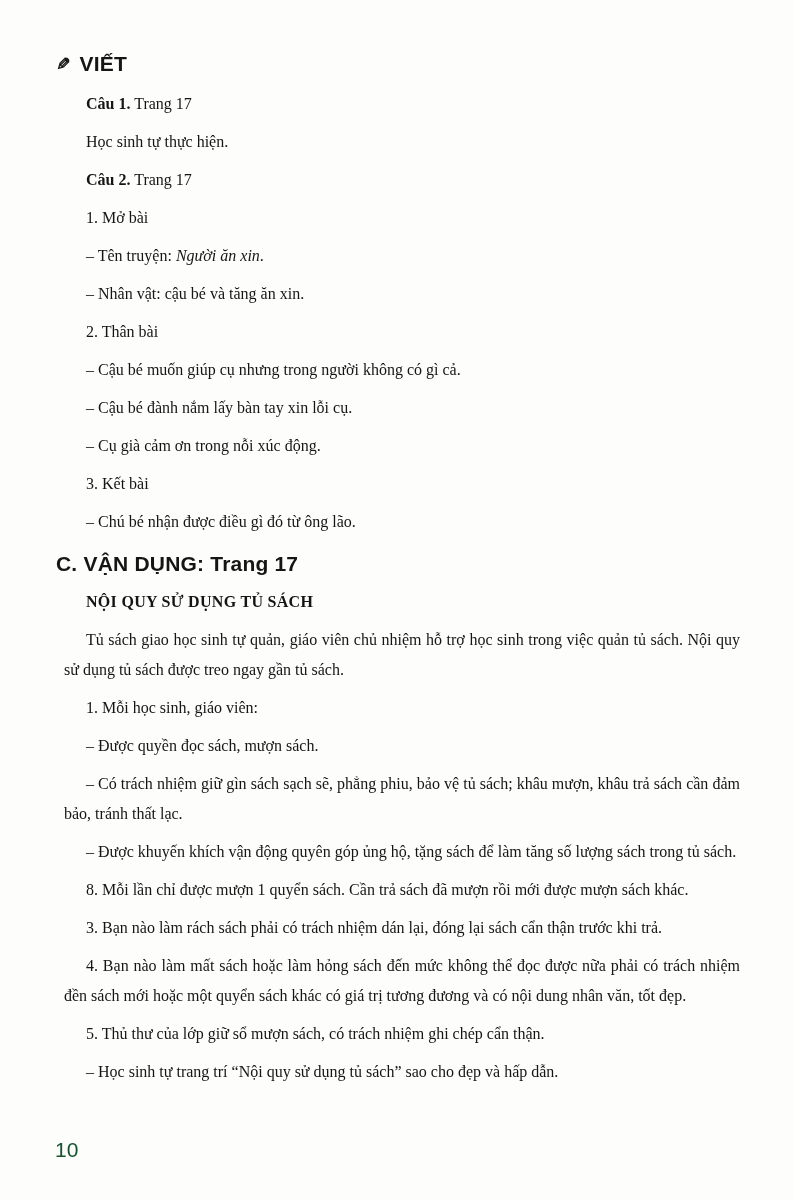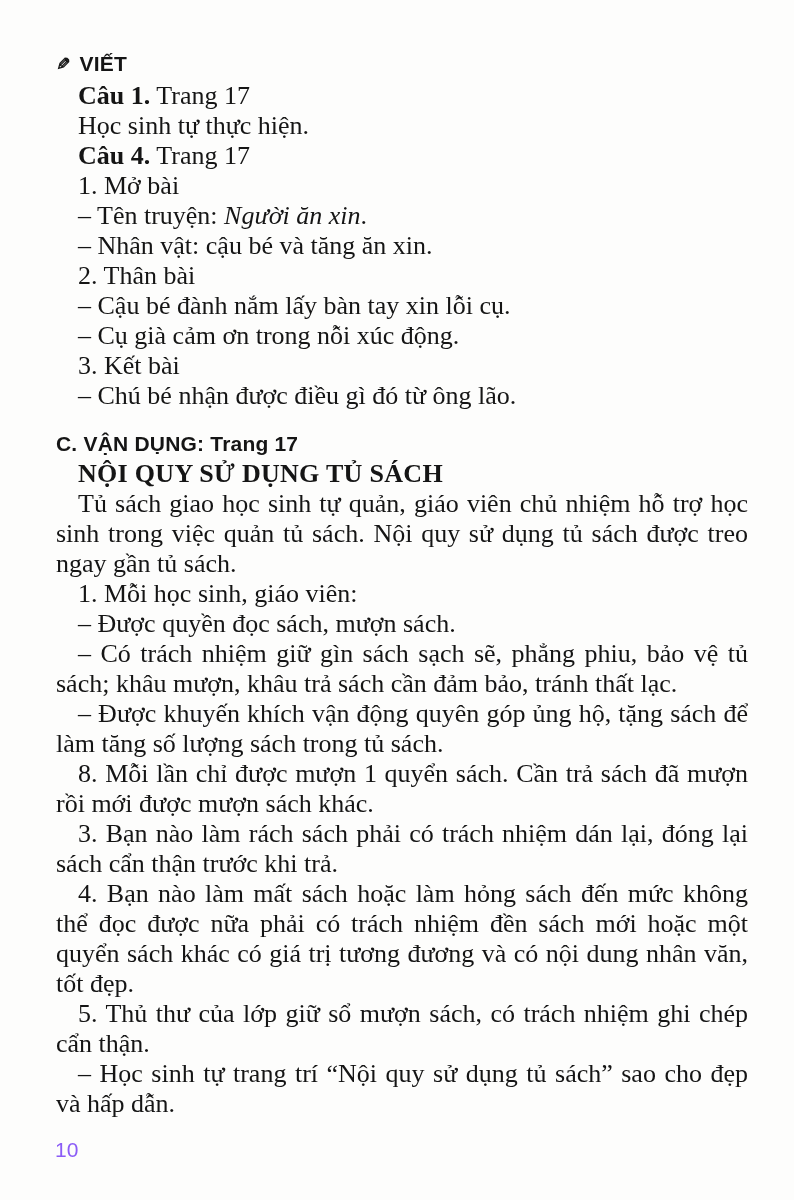--- a/index.html
+++ b/index.html
@@ -13,22 +13,22 @@
     height: 1200px;
     box-sizing: border-box;
     background: #fdfdfc;
     padding: 48px 46px 0 56px;
     color: #151515;
     font-family: "Liberation Serif", serif;
     overflow: hidden;
   }
   
   .page p {
-    margin: 0;
-    font-size: 26px;
+    margin: 8px;
+    font-size: 16px;
     line-height: 30px;
     text-align: justify;
     text-indent: 22px;
   }
   .bold { font-weight: 400; }
 
   
   .sans-header {
     font-family: "Liberation Sans", sans-serif;
     font-weight: 700;
@@ -51,56 +51,57 @@
 
   .center-title {
     text-align: center;
     text-indent: 0;
     font-weight: 700;
     font-size: 23px;
     line-height: 32px;
     margin: 1px 0;
     letter-spacing: 0.3px;
   }
-  .vd-header { margin-top: 17px; }
+  .vd-header { margin-top: 11px; }
 
   .page-number {
     position: absolute;
     left: 55px;
     bottom: 38px;
     font-family: "Liberation Sans", sans-serif;
     font-size: 21px;
-    color: #8b5cf6;
+    color: #14532d;
   }
 </style>
 </head>
 <body>
 
 <div class="page">
 
   <div class="sans-header">
     <span class="pencil-icon">✎</span><span>VIẾT</span>
   </div>
 
   <p class="q-line">
     <span class="q-label">Câu 1.</span>
     <span>Trang 17</span>
   </p>
   <p>Học sinh tự thực hiện.</p>
 
   <p class="q-line">
-    <span class="q-label">Câu 4.</span>
+    <span class="q-label">Câu 2.</span>
     <span>Trang 17</span>
   </p>
 
   <p class="bold">1. Mở bài</p>
   <p><span>– Tên truyện: </span><i>Người ăn xin</i><span>.</span></p>
   <p>– Nhân vật: cậu bé và tăng ăn xin.</p>
 
   <p class="bold">2. Thân bài</p>
+  <p>– Cậu bé muốn giúp cụ nhưng trong người không có gì cả.</p>
   <p>– Cậu bé đành nắm lấy bàn tay xin lỗi cụ.</p>
   <p>– Cụ già cảm ơn trong nỗi xúc động.</p>
 
   <p class="bold">3. Kết bài</p>
   <p>– Chú bé nhận được điều gì đó từ ông lão.</p>
 
   <div class="sans-header vd-header">C. VẬN DỤNG: Trang 17</div>
 
   <p class="center-title">NỘI QUY SỬ DỤNG TỦ SÁCH</p>
 

